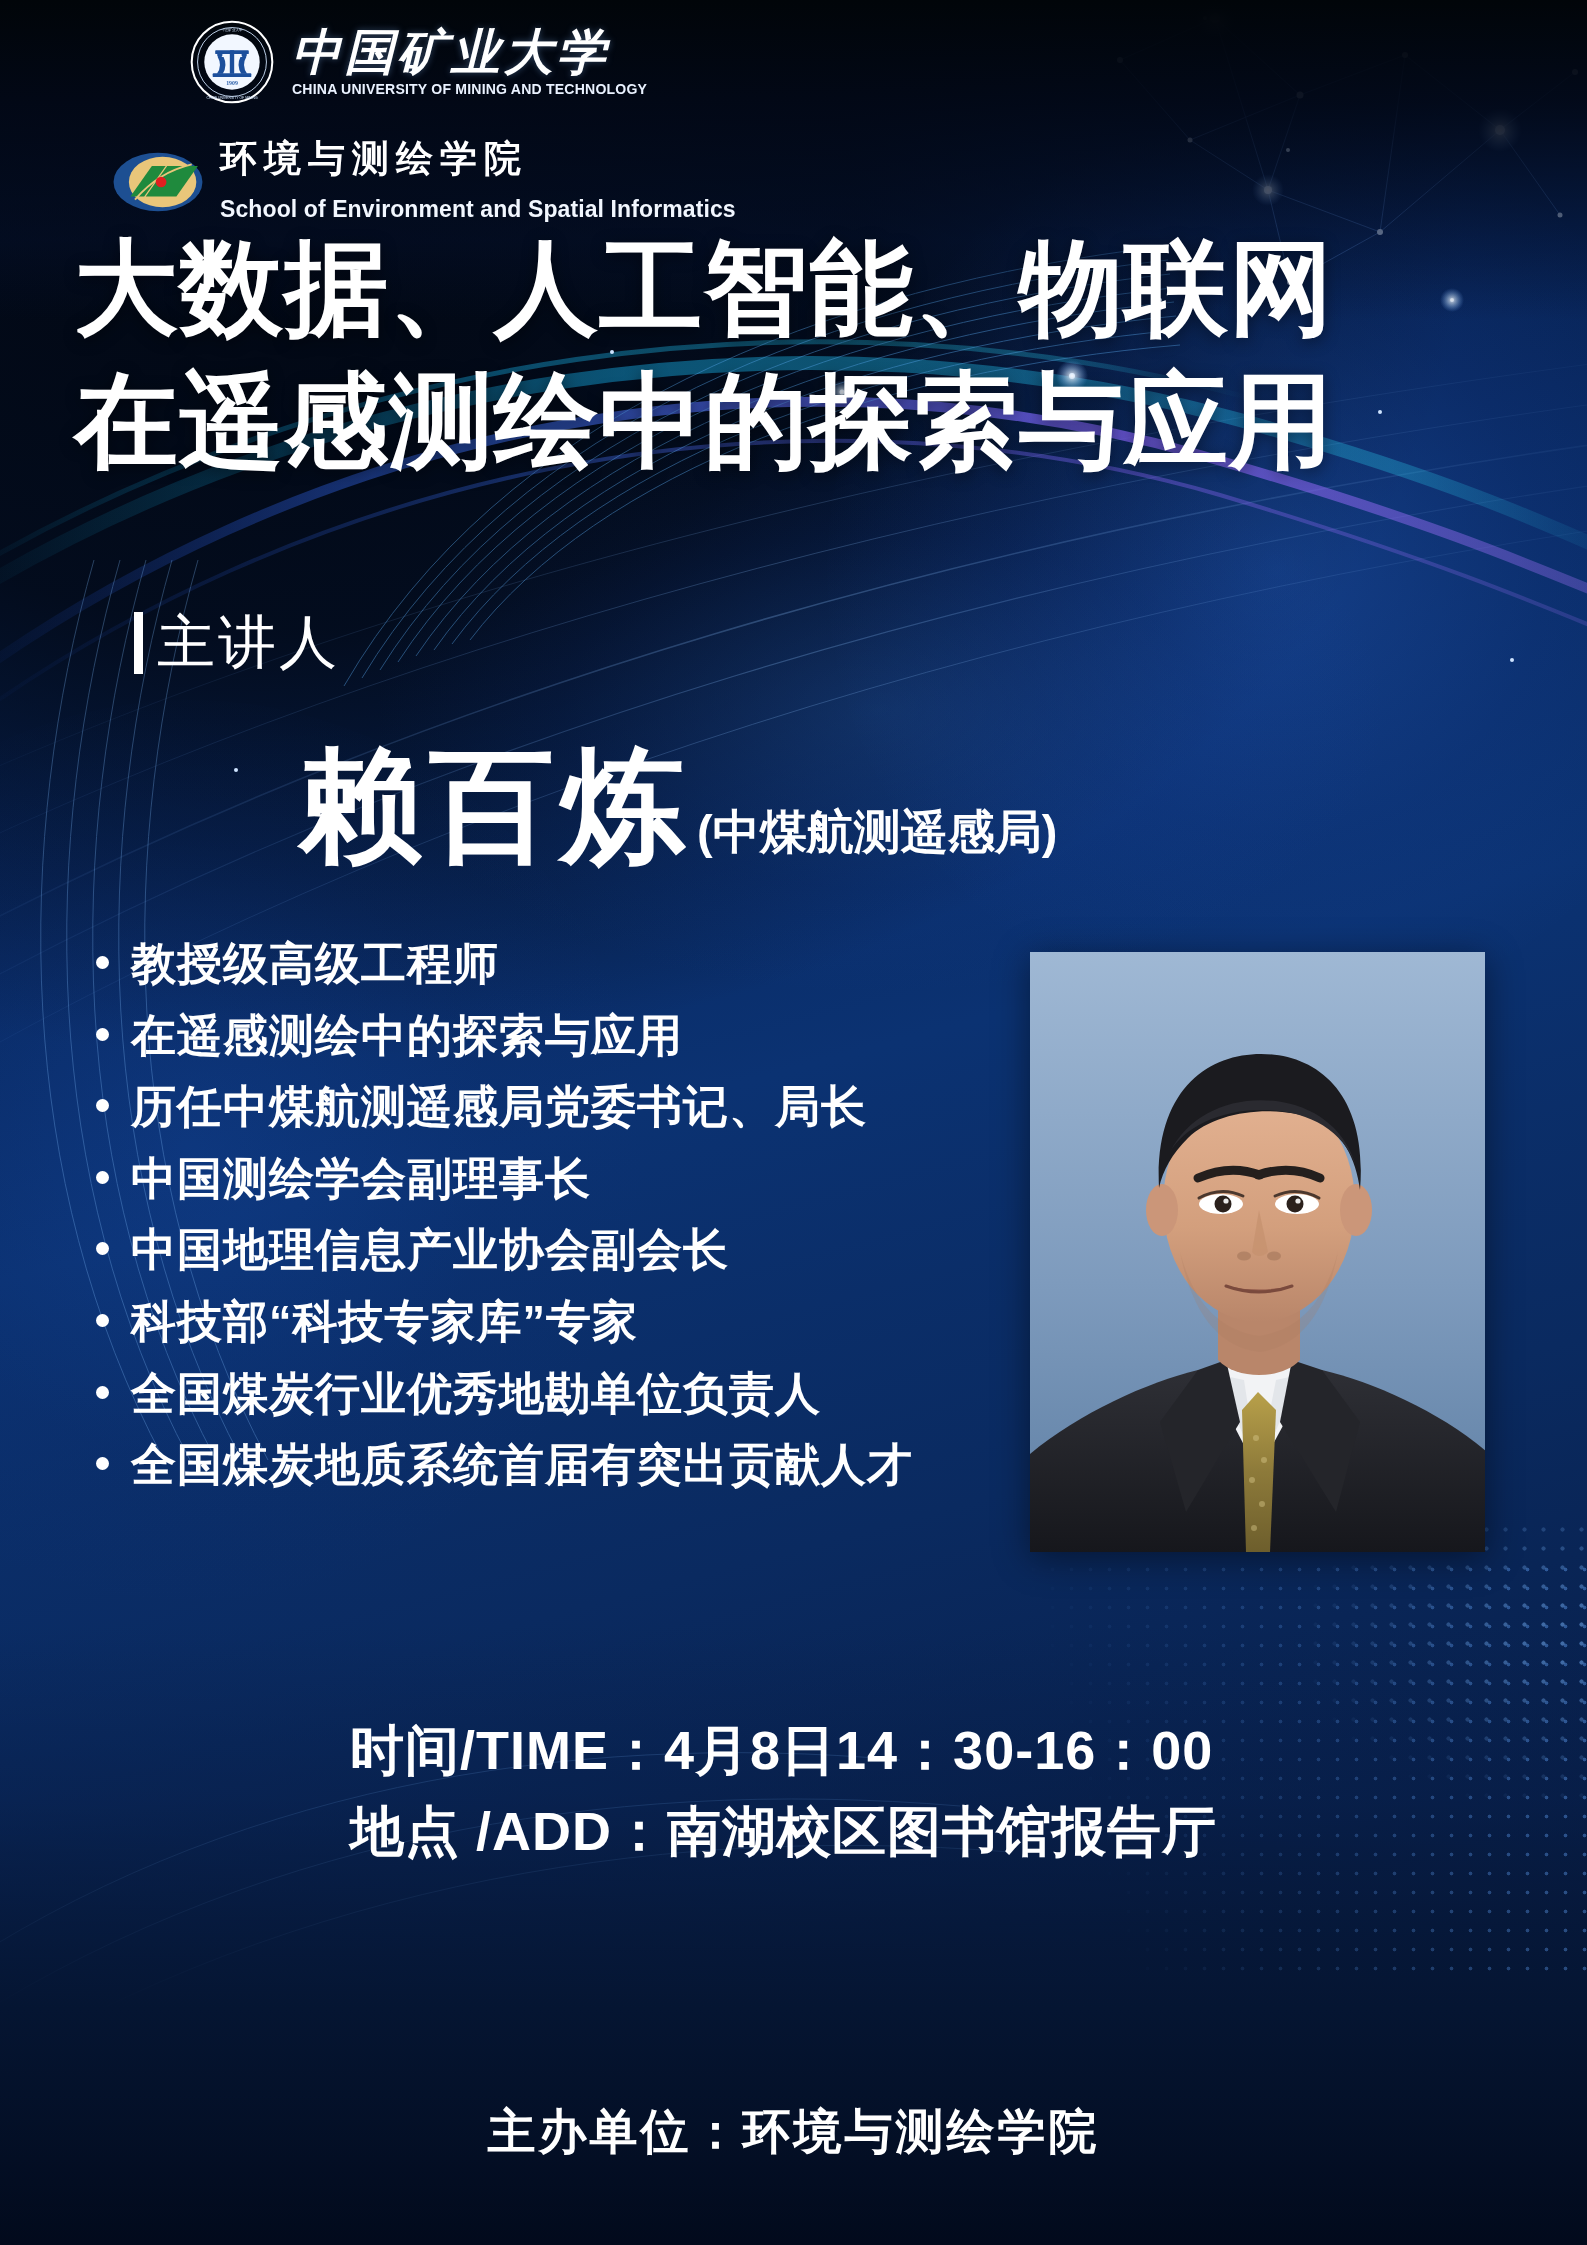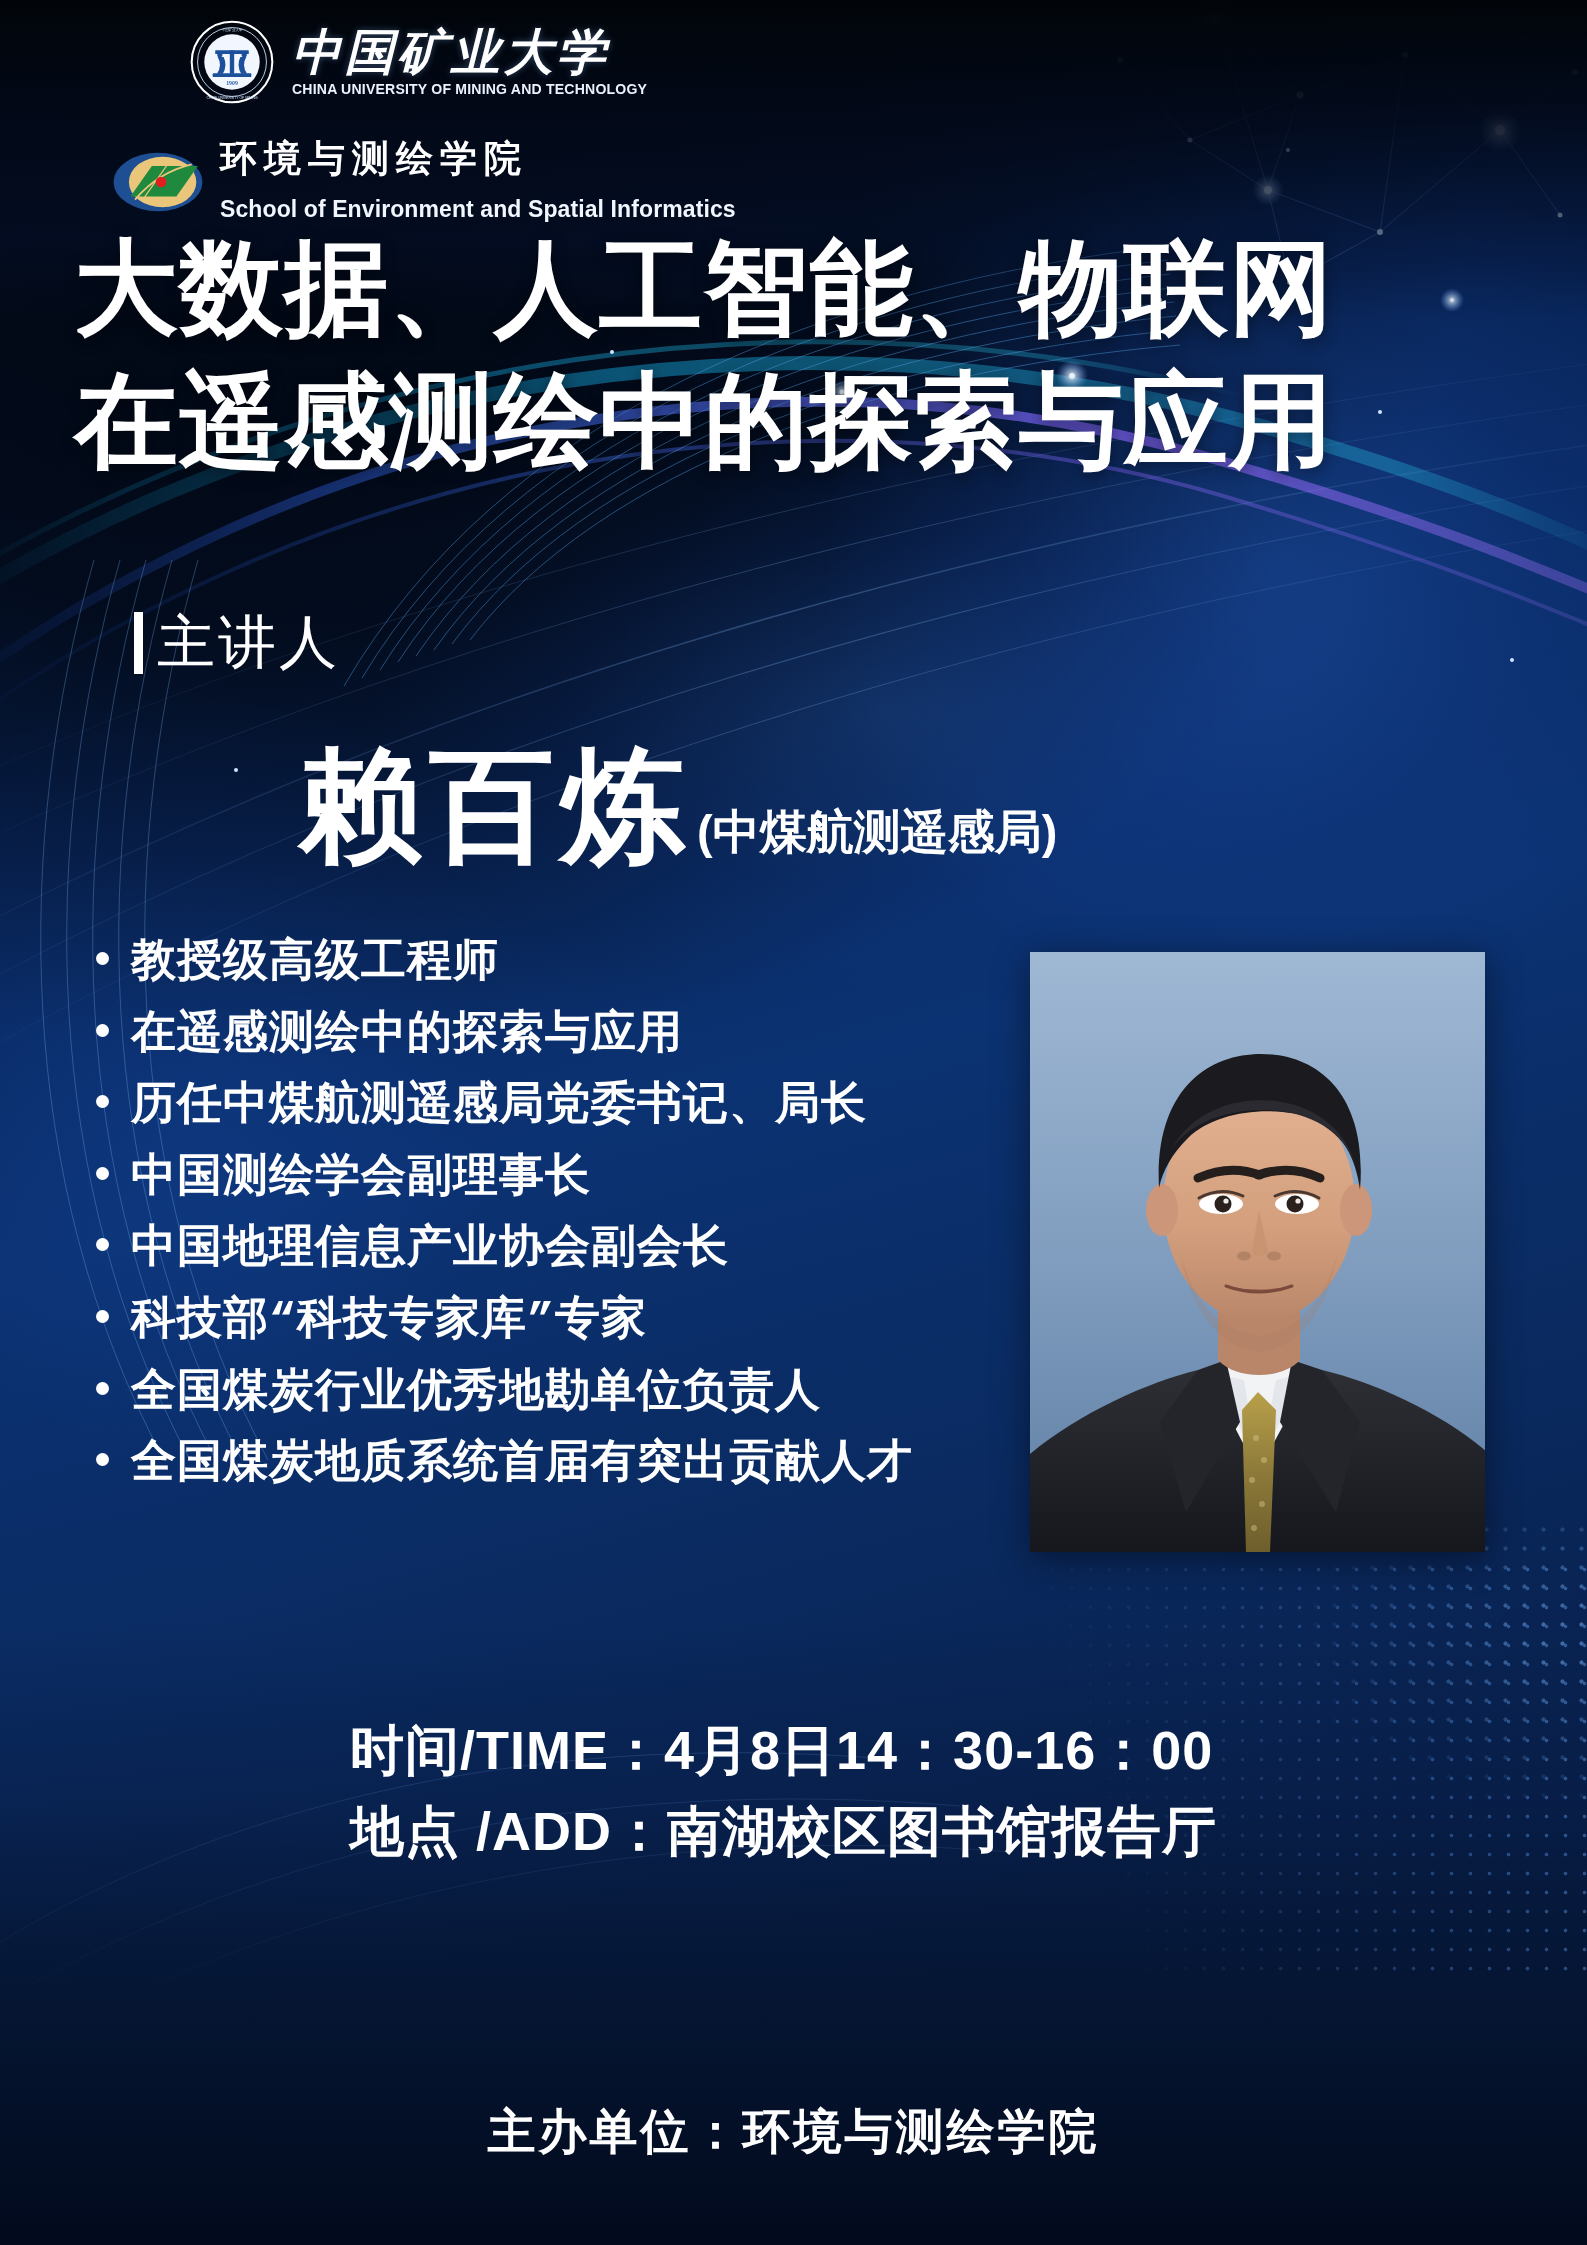--- a/index.html
+++ b/index.html
@@ -211,21 +211,21 @@
     margin-bottom: 23px;
   }
   .bullet-dot {
     width: 13px; height: 13px;
     border-radius: 50%;
     background: #ffffff;
     flex: 0 0 auto;
     transform: translateY(-10px);
   }
   .bullet-text {
-    font-family: Liberation Mono, monospace;
+    font-family: Liberation Sans, sans-serif;
     font-weight: bold;
     font-size: 45px;
     line-height: 1.08;
     color: #ffffff;
     letter-spacing: 1px;
     white-space: nowrap;
   }
 
   
   .portrait {

